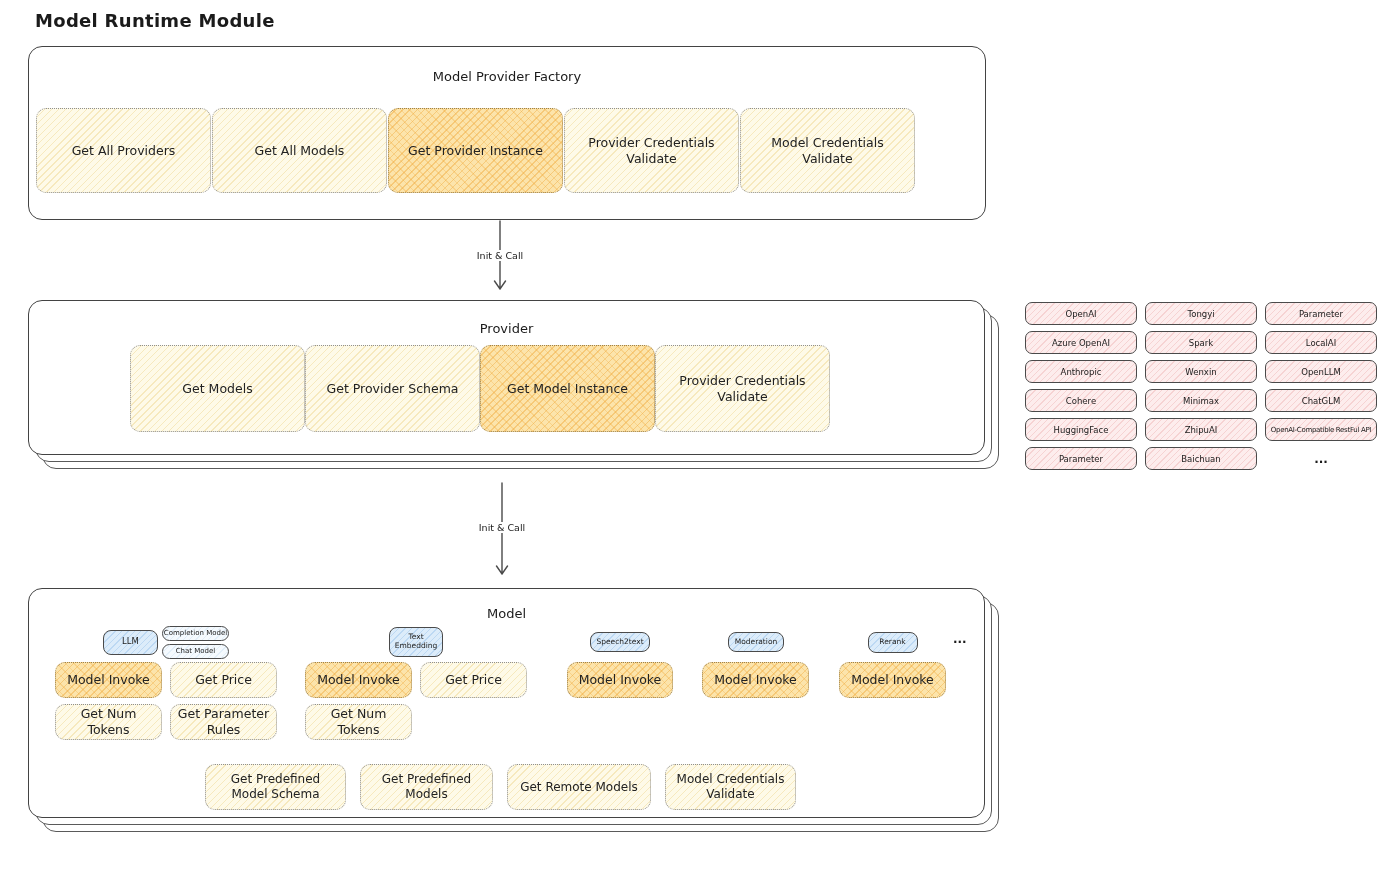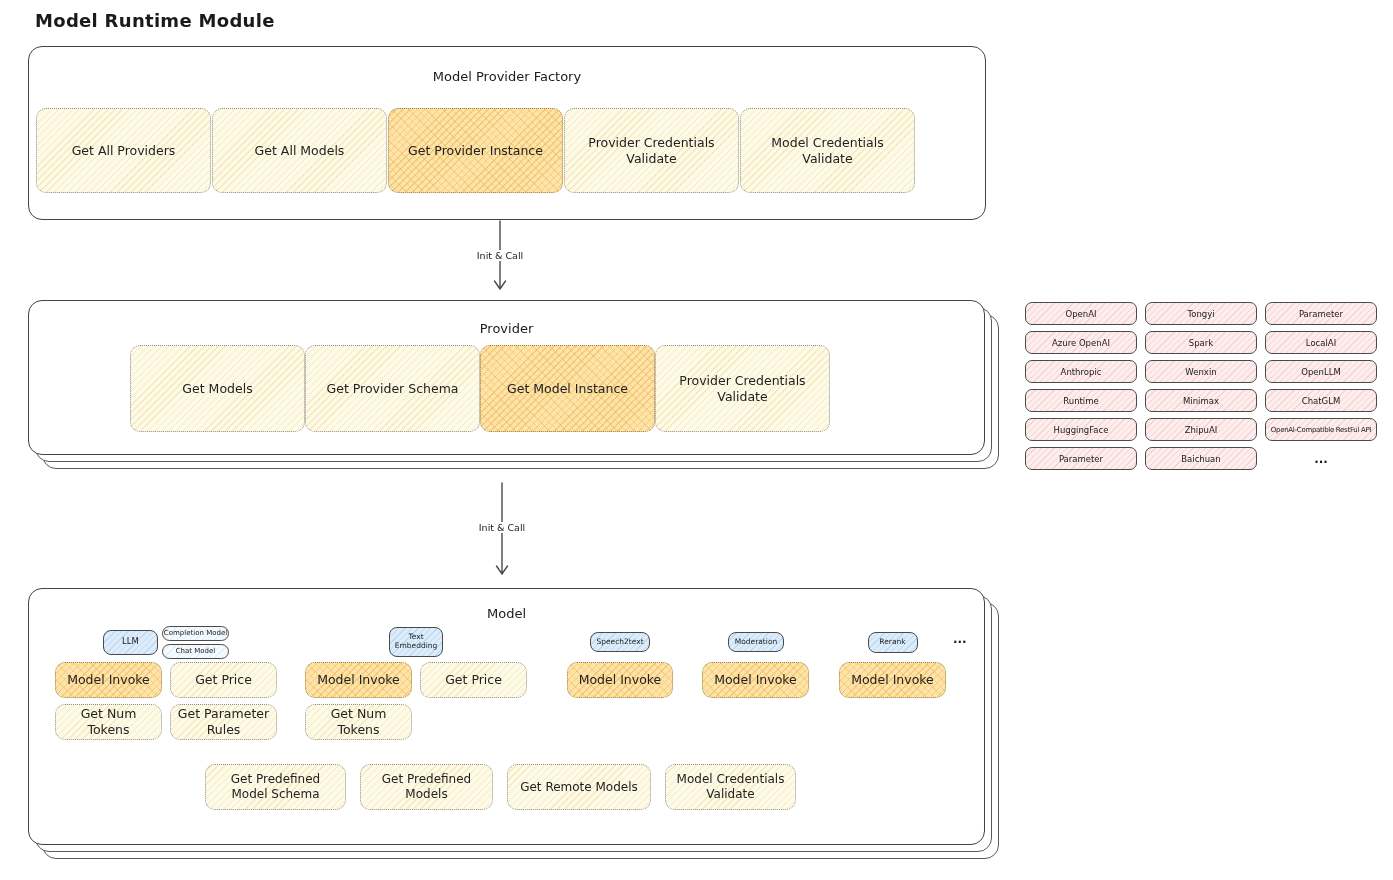--- a/index.html
+++ b/index.html
@@ -65,21 +65,21 @@
   }
   .pill {
     display:flex; align-items:center; justify-content:center; text-align:center;
     border:1.4px solid #4a4a4a; border-radius:7px; font-size:8.5px; white-space:nowrap;
     background-color:#fdeded;
     background-image:repeating-linear-gradient(-45deg, rgba(230,150,150,0.30) 0px, rgba(230,150,150,0.30) 1px, transparent 1px, transparent 4.5px);
   }
   .pill.longtext { font-size:7px; letter-spacing:-0.3px; }
   .pill.more { border:none; background:none; font-size:12px; font-weight:600; }
 
-  #model-stack { left:28px; top:588px; width:957px; height:257px;border-radius:28px; }
+  #model-stack { left:28px; top:588px; width:957px; height:230px;border-radius:28px; }
   #model-stack .section-title { top:17px; }
 
   .mgroup { position:absolute; top:34px; z-index:3; }
   .mgroup .tag-area { height:40px; display:flex; align-items:center; justify-content:center; gap:4px; }
   .mgroup .mrow { display:flex; gap:8px; margin-bottom:6px; justify-content:flex-start; }
   .g0 { left:27px;  width:222px; }
   .g1 { left:277px; width:222px; }
   .g2 { left:539px; width:106px; }
   .g3 { left:674px; width:108px; }
   .g4 { left:811px; width:107px; }
@@ -147,21 +147,21 @@
         <div class="func-box light">Get Provider Schema</div>
         <div class="func-box dark">Get Model Instance</div>
         <div class="func-box light">Provider Credentials Validate</div>
       </div>
   </div>
 
   <div class="abs" id="providers-grid">
       <div class="pill">OpenAI</div>
       <div class="pill">Azure OpenAI</div>
       <div class="pill">Anthropic</div>
-      <div class="pill">Runtime</div>
+      <div class="pill">Cohere</div>
       <div class="pill">HuggingFace</div>
       <div class="pill">Parameter</div>
       <div class="pill">Tongyi</div>
       <div class="pill">Spark</div>
       <div class="pill">Wenxin</div>
       <div class="pill">Minimax</div>
       <div class="pill">ZhipuAI</div>
       <div class="pill">Baichuan</div>
       <div class="pill">Parameter</div>
       <div class="pill">LocalAI</div>

